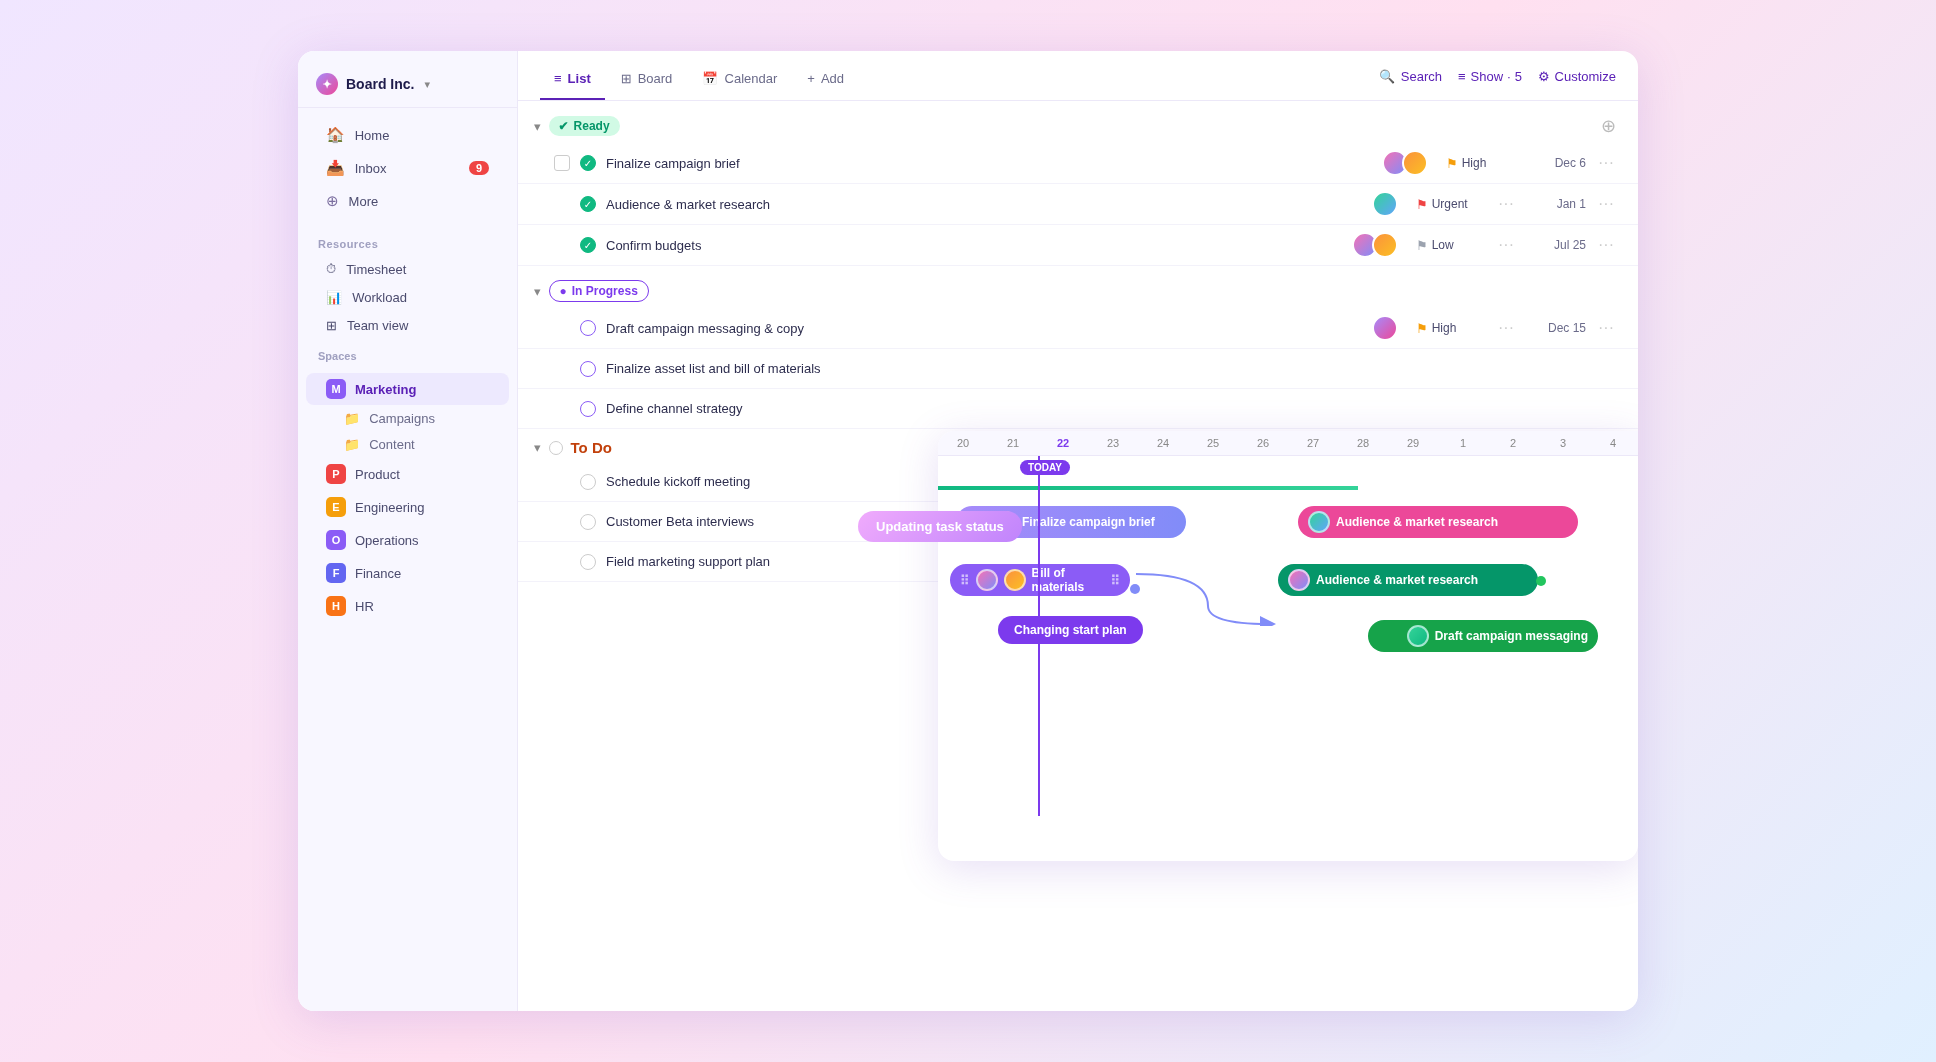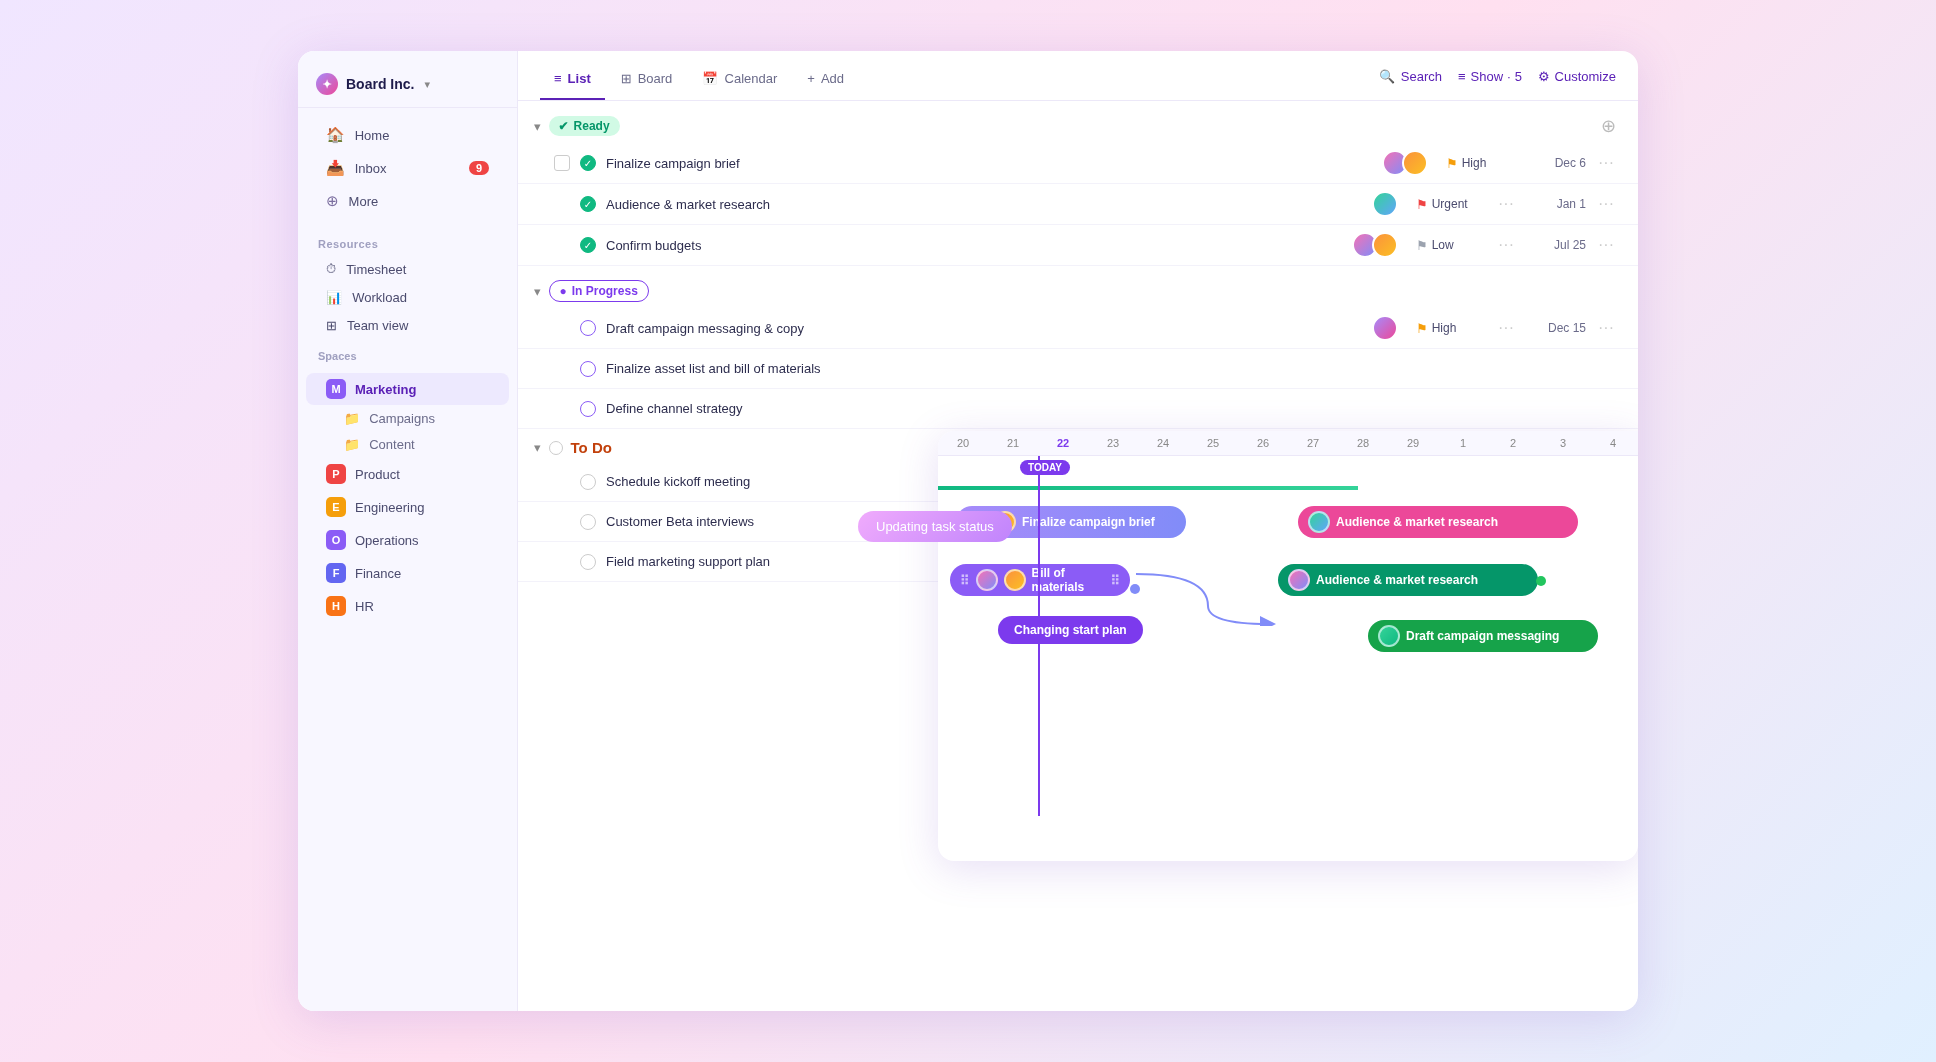--- a/index.html
+++ b/index.html
@@ -192,21 +192,21 @@
     .flag-high { color: #f59e0b; }
     .flag-urgent { color: #ef4444; }
     .flag-low { color: #9ca3af; }
     .dots-btn { background: none; border: none; color: #ccc; font-size: 16px; cursor: pointer; padding: 0 2px; }
     .due-date { font-size: 12px; color: #6b6b8a; min-width: 60px; text-align: right; }
     
     .tooltip {
       position: absolute;
       background: linear-gradient(135deg, #f0abfc, #c084fc);
       color: #fff;
-      font-size: 13px; font-weight: 400;
+      font-size: 13px; font-weight: 700;
       padding: 8px 18px;
       border-radius: 20px;
       left: 340px; top: 410px;
       z-index: 10;
       white-space: nowrap;
     }
     
     .gantt-overlay {
       position: absolute;
       right: 0; top: 330px;
@@ -268,21 +268,21 @@
       padding: 0 10px;
       font-size: 12px; font-weight: 600; color: #fff;
       gap: 6px;
       z-index: 2;
       cursor: pointer;
     }
     .bar-finalize { background: linear-gradient(90deg, #a78bfa, #818cf8); left: 18px; top: 50px; width: 230px; }
     .bar-audience1 { background: #ec4899; left: 360px; top: 50px; width: 280px; }
     .bar-billofmat { background: #8b5cf6; left: 12px; top: 108px; width: 180px; }
     .bar-audience2 { background: #059669; left: 340px; top: 108px; width: 260px; }
-    .bar-draft { background: #16a34a; left: 430px; top: 164px; width: 230px; }
+    .bar-draft { background: #16a34a; left: 430px; top: 164px; width: 230px; justify-content: flex-end; }
     .gantt-bar-avatar {
       width: 22px; height: 22px; border-radius: 50%;
       flex-shrink: 0; border: 2px solid rgba(255,255,255,0.6);
       display: flex; align-items: center; justify-content: center;
       font-size: 10px; font-weight: 700; color: #fff;
     }
     .gantt-drag-handle { font-size: 13px; color: rgba(255,255,255,0.6); }
     .gantt-tooltip {
       position: absolute;
       background: #7c3aed;

